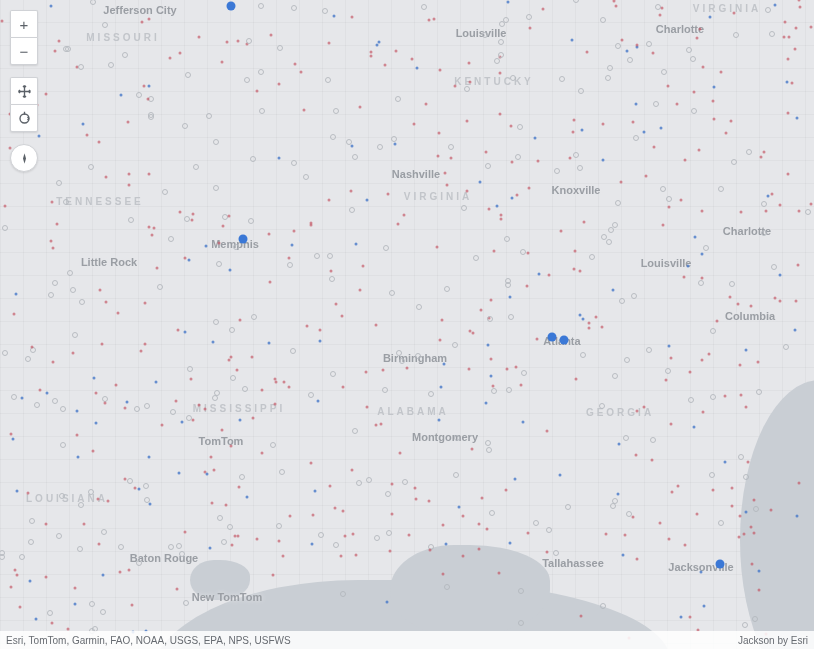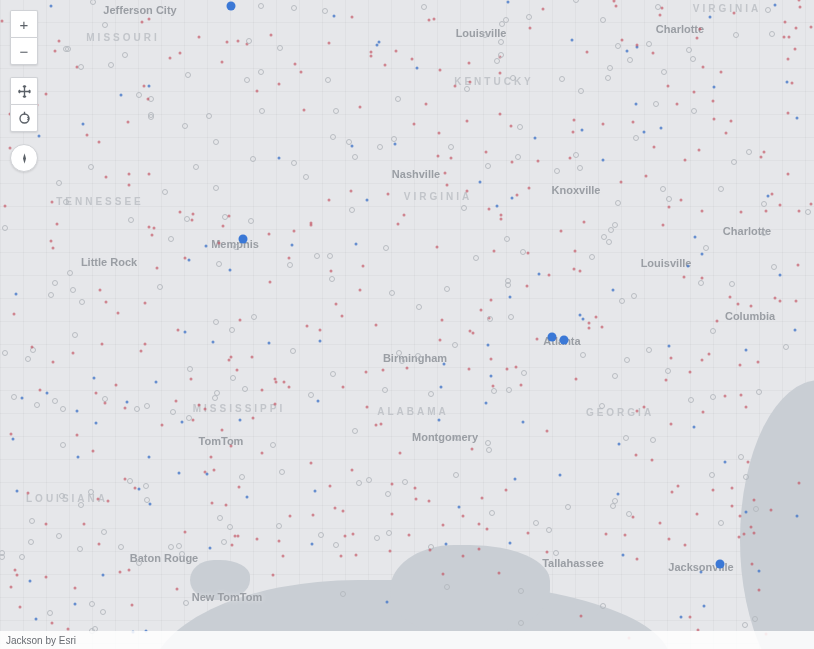--- a/index.html
+++ b/index.html
@@ -809,15 +809,16 @@
         </svg>
     </div>
     <div class="ctrl-btn compass" title="Reset compass">
       <svg viewBox="0 0 20 20">
           <path d="M10 3l2 7-2 7-2-7z" fill="#5b6168" stroke="none"></path>
         </svg>
     </div>
   </div>
 
   <div class="attrib">
+    <span>Esri, TomTom, Garmin, FAO, NOAA, USGS, EPA, NPS, USFWS</span>
     <a href="#">Jackson by Esri</a>
   </div>
 </div>
 
 </body></html>

